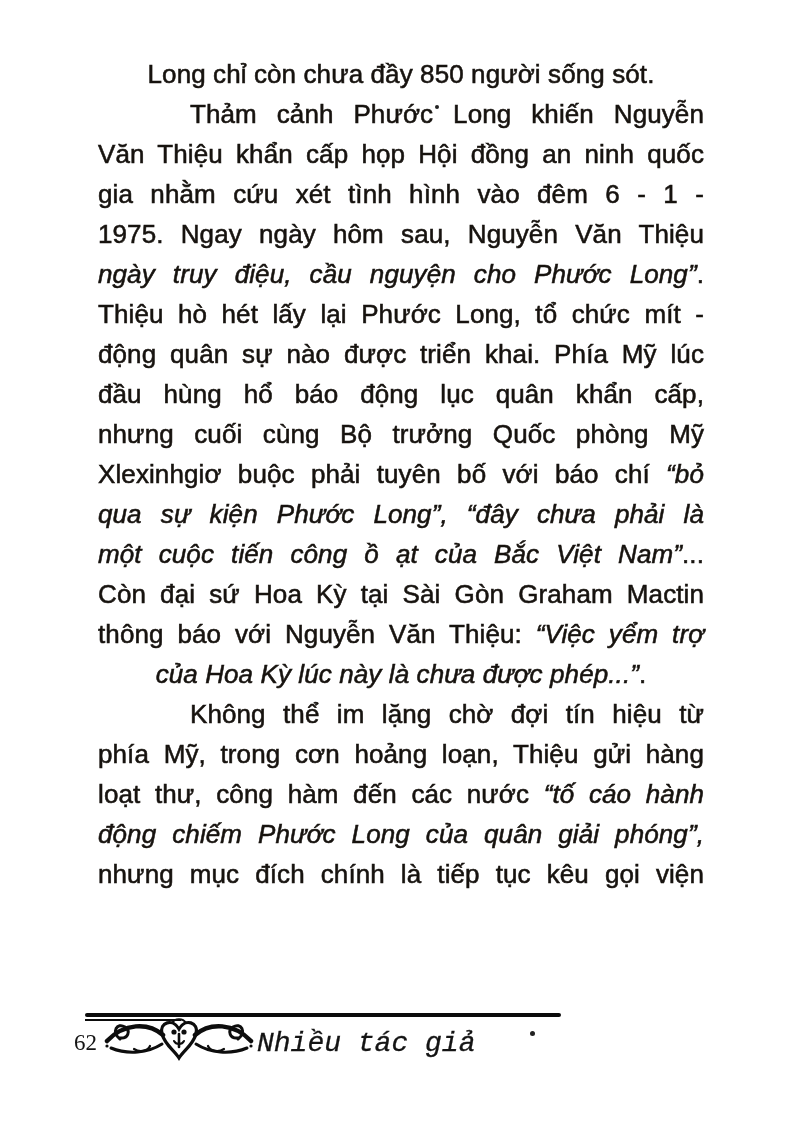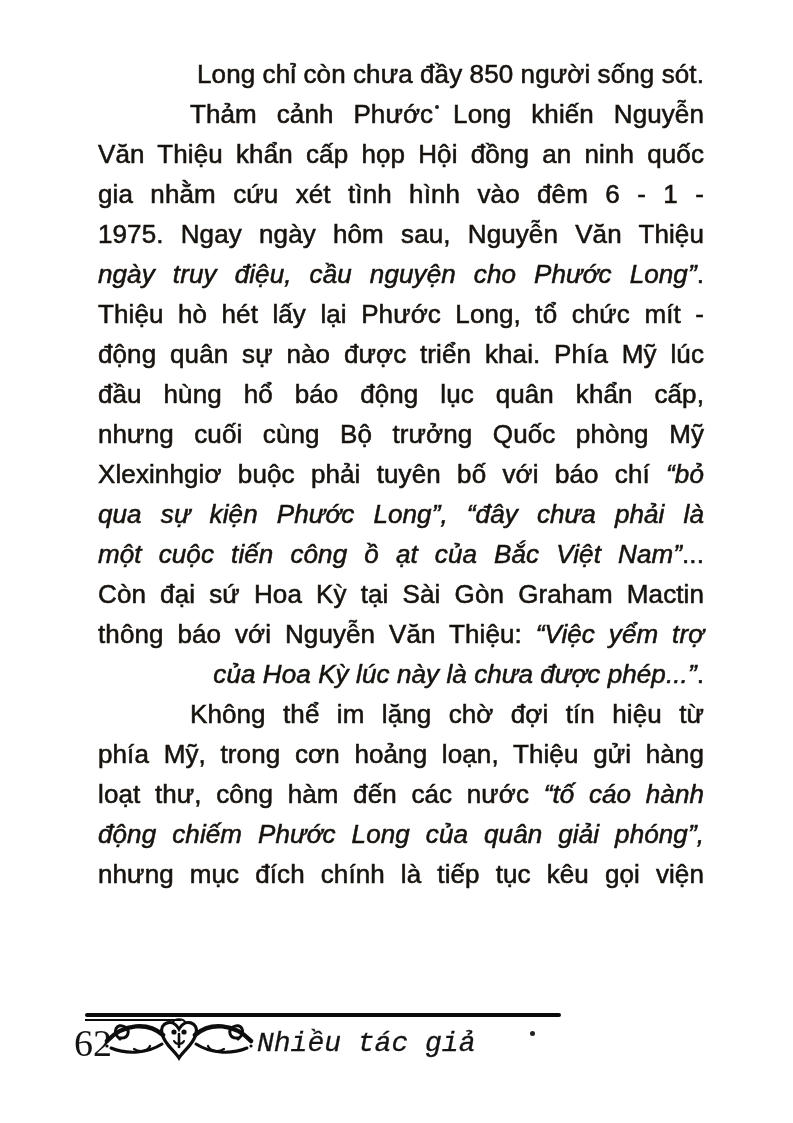--- a/index.html
+++ b/index.html
@@ -13,39 +13,39 @@
   .text-block{
     position:absolute;left:98px;top:54px;width:606px;
     color:#17130f;
     font-size:26px;
     -webkit-text-stroke:0.55px #17130f;
     letter-spacing:0.1px;
   }
   .line{
     height:40px;line-height:40px;
     white-space:nowrap;
-    text-align:right;
+    text-align:center;
   }
   .line.just{
     white-space:normal;
     text-align:justify;
     text-align-last:justify;
     text-justify:inter-word;
   }
   .line.indent{padding-left:92px;}
   .it{font-style:italic;}
   
   .speck{position:absolute;background:#222;border-radius:50%;}
   
   .footer-rule{position:absolute;left:85px;top:1013px;width:476px;height:4px;background:#0b0b0b;border-radius:2px;}
   .footer-rule-left{position:absolute;left:85px;top:1019px;width:96px;height:2px;background:#0b0b0b;}
   .page-number{
     position:absolute;left:74px;top:1028px;
     font-family:"Liberation Serif","DejaVu Serif",serif;
-    font-size:38px;line-height:30px;color:#141414;
+    font-size:23px;line-height:30px;color:#141414;
   }
   .ornament{position:absolute;left:104px;top:1015px;width:150px;height:50px;}
   .footer-author{
     position:absolute;left:257px;top:1028px;
     font-family:Liberation Mono, monospace;
     font-style:italic;font-size:28px;line-height:32px;color:#141414;
     -webkit-text-stroke:0.3px #141414;
   }
 </style>
 </head>

